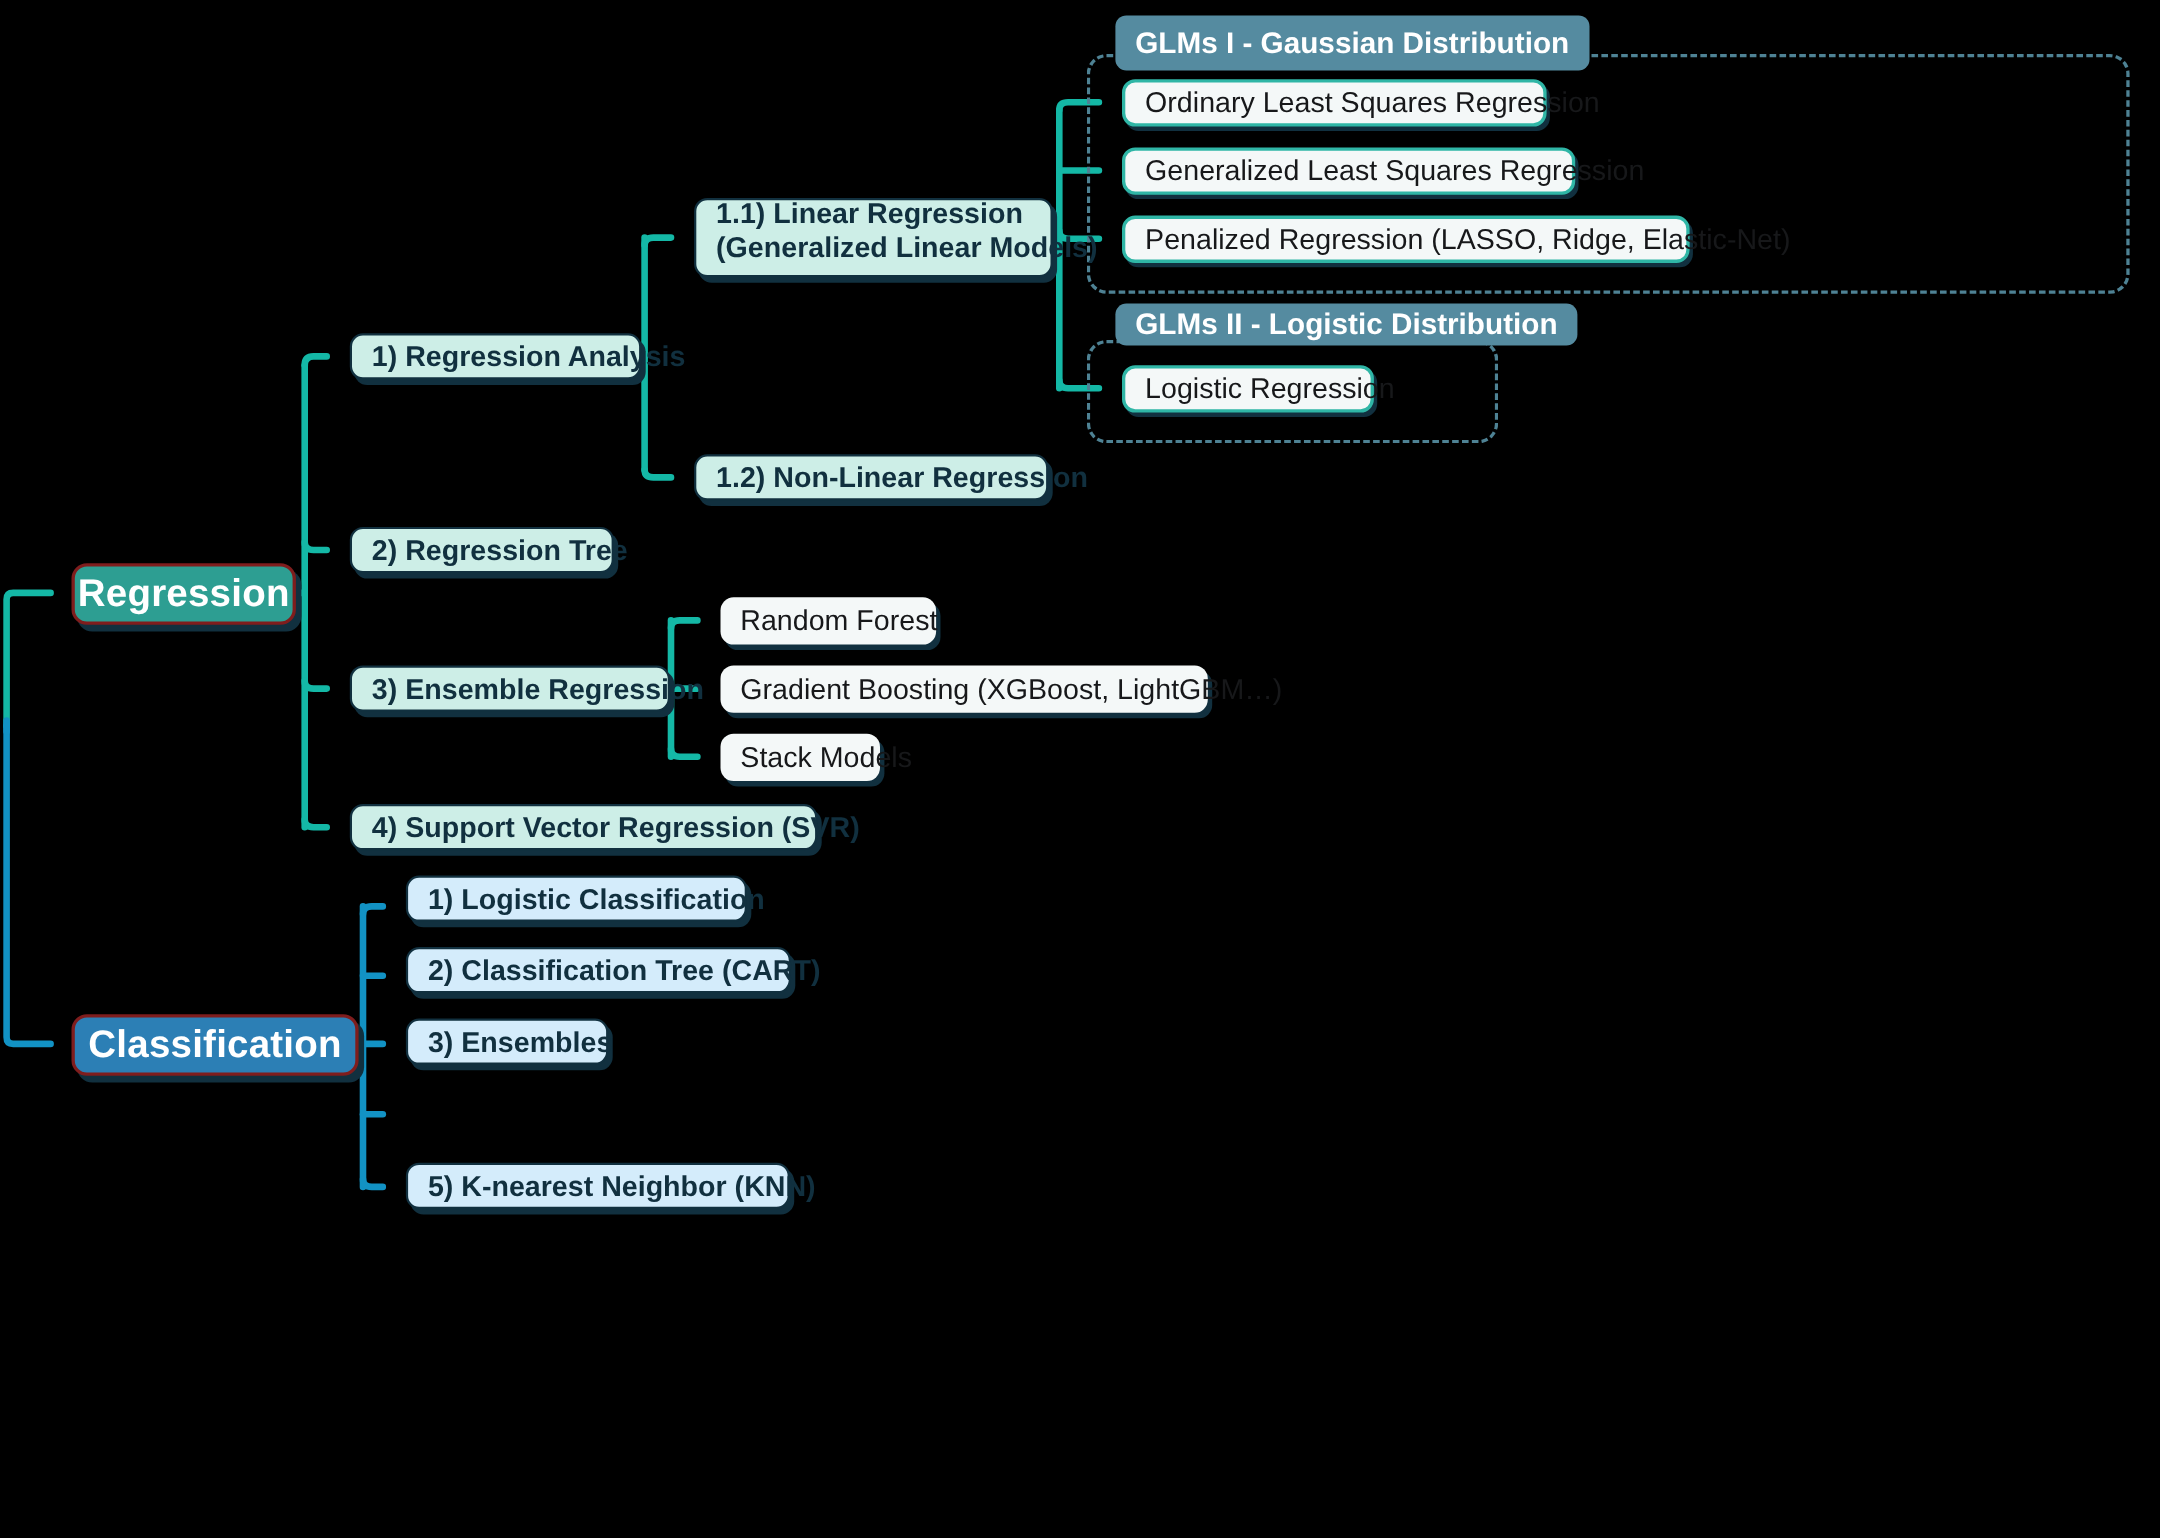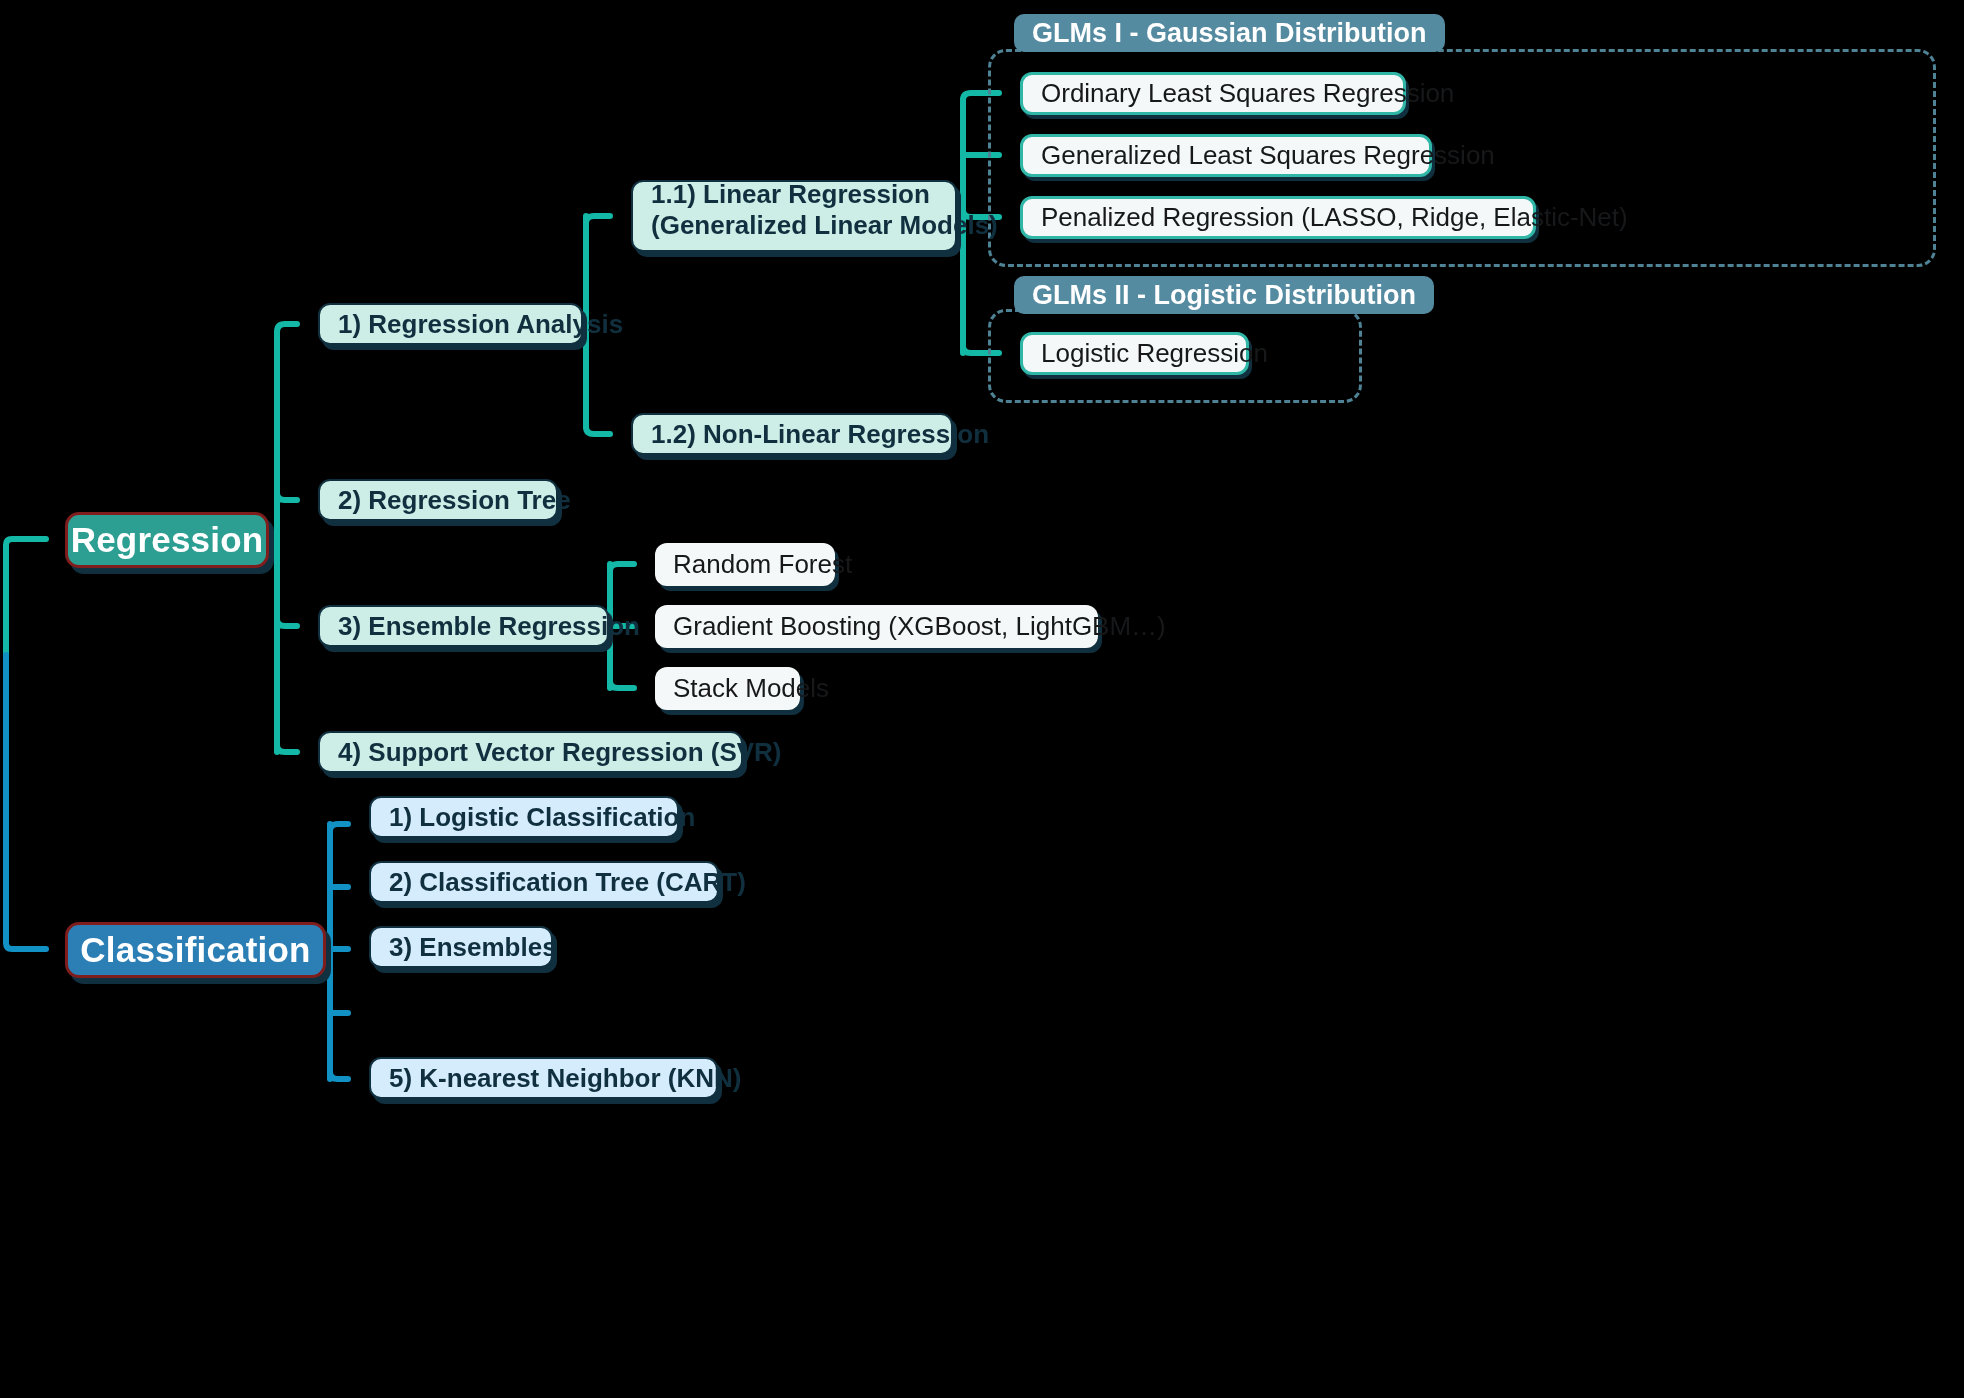--- a/index.html
+++ b/index.html
@@ -79,21 +79,21 @@
       <path d="M330 824 L330 1079" stroke="#1292c4"></path>
       <path d="M330 831 Q330 824 338 824 L348 824" stroke="#1292c4"></path>
       <path d="M330 887 L348 887" stroke="#1292c4"></path>
       <path d="M330 949 L348 949" stroke="#1292c4"></path>
       <path d="M330 1013 L348 1013" stroke="#1292c4"></path>
       <path d="M330 1072 Q330 1079 338 1079 L348 1079" stroke="#1292c4"></path>
     </g>
   </svg>
 
   <div class="group" style="left:988px;top:49px;width:942px;height:212px;"></div>
-  <div class="grouphdr" style="left:1014px;top:14px;height:38px;">GLMs I - Gaussian Distribution</div>
+  <div class="grouphdr" style="left:1014px;top:14px;height:50px;">GLMs I - Gaussian Distribution</div>
 
   <div class="group" style="left:988px;top:309px;width:368px;height:88px;"></div>
   <div class="grouphdr" style="left:1014px;top:276px;height:38px;">GLMs II - Logistic Distribution</div>
 
   <div class="node root reg" style="left:44px;top:512px;width:204px;height:56px;">Regression</div>
 
   <div class="node root cls" style="left:44px;top:922px;width:261px;height:56px;">Classification</div>
 
   <div class="node lvl2" style="left:297px;top:303px;width:265px;height:42px;">1) Regression Analysis</div>
 
@@ -111,21 +111,21 @@
   <div class="node lvl2" style="left:610px;top:413px;width:322px;height:42px;">1.2) Non-Linear Regression</div>
 
   <div class="node leaf tealborder" style="left:999px;top:72px;width:386px;height:43px;">Ordinary Least Squares Regression</div>
 
   <div class="node leaf tealborder" style="left:999px;top:134px;width:412px;height:43px;">Generalized Least Squares Regression</div>
 
   <div class="node leaf tealborder" style="left:999px;top:196px;width:516px;height:43px;">Penalized Regression (LASSO, Ridge, Elastic-Net)</div>
 
   <div class="node leaf tealborder" style="left:999px;top:332px;width:229px;height:43px;">Logistic Regression</div>
 
-  <div class="node leaf plain" style="left:634px;top:543px;width:180px;height:43px;">Random Forest</div>
+  <div class="node leaf plain" style="left:634px;top:543px;width:196px;height:43px;">Random Forest</div>
 
   <div class="node leaf plain" style="left:634px;top:605px;width:443px;height:43px;">Gradient Boosting (XGBoost, LightGBM…)</div>
 
   <div class="node leaf plain" style="left:634px;top:667px;width:145px;height:43px;">Stack Models</div>
 
   <div class="node lvl2 blue" style="left:348px;top:796px;width:310px;height:42px;">1) Logistic Classification</div>
 
   <div class="node lvl2 blue" style="left:348px;top:861px;width:350px;height:42px;">2) Classification Tree (CART)</div>
 
   <div class="node lvl2 blue" style="left:348px;top:926px;width:184px;height:42px;">3) Ensembles</div>

